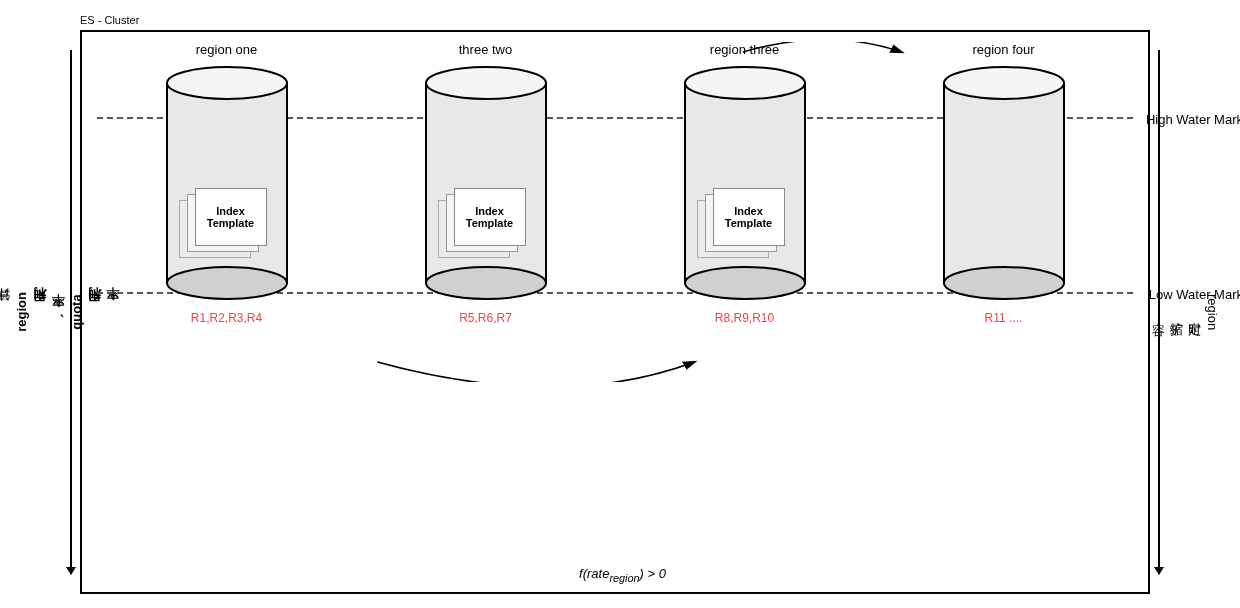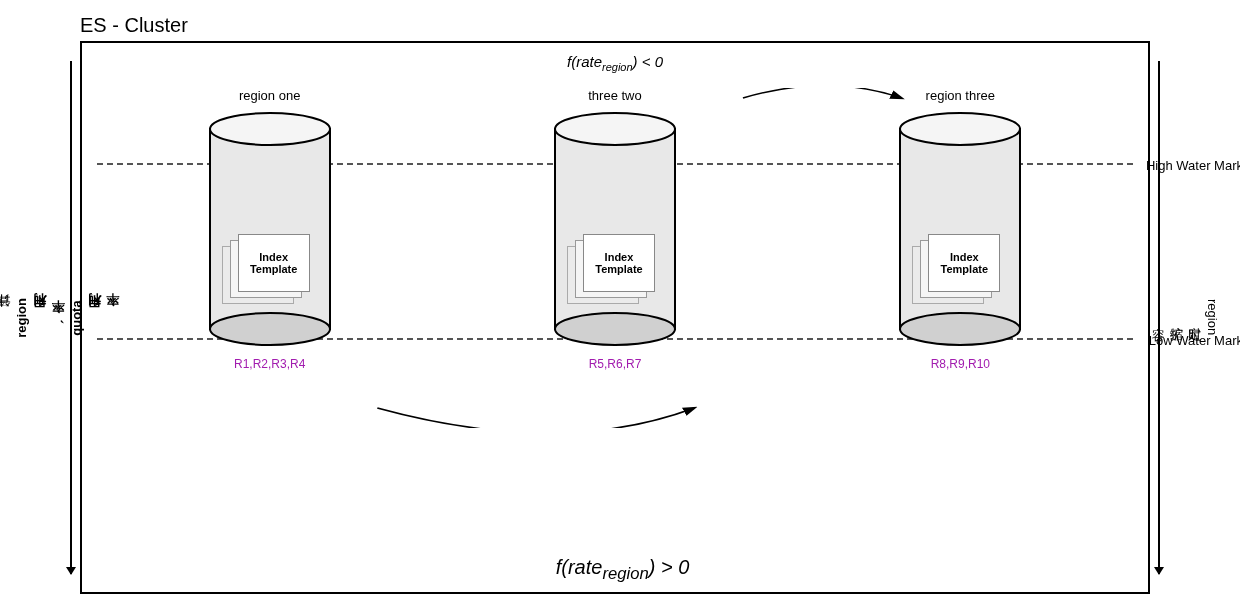--- a/index.html
+++ b/index.html
@@ -16,21 +16,21 @@
 
     .diagram-wrapper {
       width: 1200px;
       height: 580px;
       position: relative;
       display: flex;
       flex-direction: column;
     }
 
     .cluster-label {
-      font-size: 20px;
+      font-size: 11px;
       font-weight: normal;
       margin-left: 60px;
       margin-bottom: 4px;
     }
 
     .main-area {
       display: flex;
       flex: 1;
       position: relative;
     }
@@ -158,28 +158,28 @@
 
     
     .cylinder svg {
       width: 130px;
       display: block;
     }
 
     .cylinder-sublabel {
       font-size: 12px;
       margin-top: 8px;
-      color: #a21caf;
+      color: #ef4444;
       text-align: center;
     }
 
     
     .bottom-formula {
       text-align: center;
-      font-size: 20px;
+      font-size: 13px;
       font-style: italic;
       position: absolute;
       bottom: 8px;
       left: 0;
       right: 0;
       margin-left: 15px;
     }
 
     
     .arrows-overlay {
@@ -244,23 +244,20 @@
 
     <div class="left-arrow-area">
       <div class="left-arrow-line"></div>
       <div class="left-label">
         <span>定时<br>计算<br><span class="bold">region<br>利用<br>率、<br>quota<br>利用<br>率</span></span>
       </div>
     </div>
 
     <div class="cluster-box">
 
-      <div class="formula-top">
-        <em>f</em>(<em>rate</em><sub>region</sub>) &lt; 0
-      </div>
 
       <div class="cylinders-row">
 
         <div class="water-mark-high">
           <span class="water-mark-label">High Water Mark</span>
         </div>
         <div class="water-mark-low">
           <span class="water-mark-label">Low Water Mark</span>
         </div>
 
@@ -312,20 +309,31 @@
             </svg>
             <div style="position:absolute; bottom:40px; left:50%; transform:translateX(-50%); width:100px; height:75px;">
               <div style="position:absolute; left:18px; top:0; width:72px; height:58px; background:#fff; border:1.5px solid #888; display:flex; align-items:center; justify-content:center; font-size:11px; text-align:center; z-index:3;">Index<br>Template</div>
               <div style="position:absolute; left:10px; top:6px; width:72px; height:58px; background:#f5f5f5; border:1.5px solid #999; z-index:2;"></div>
               <div style="position:absolute; left:2px; top:12px; width:72px; height:58px; background:#ebebeb; border:1.5px solid #aaa; z-index:1;"></div>
             </div>
           </div>
           <div class="cylinder-sublabel">R8,R9,R10</div>
         </div>
 
+        <div class="cylinder-group">
+          <div class="cylinder-label">region four</div>
+          <div class="cylinder" style="height:240px; position:relative;">
+            <svg viewBox="0 0 130 240" xmlns="http://www.w3.org/2000/svg" width="130" height="240">
+              <rect x="5" y="20" width="120" height="200" fill="#e8e8e8" stroke="#000" stroke-width="2"></rect>
+              <ellipse cx="65" cy="220" rx="60" ry="16" fill="#d0d0d0" stroke="#000" stroke-width="2"></ellipse>
+              <ellipse cx="65" cy="20" rx="60" ry="16" fill="#f5f5f5" stroke="#000" stroke-width="2"></ellipse>
+            </svg>
+          </div>
+          <div class="cylinder-sublabel">R11 ....</div>
+        </div>
 
         <svg class="arrows-overlay" viewBox="0 0 850 340" xmlns="http://www.w3.org/2000/svg" preserveAspectRatio="none">
 
           <path d="M 530 10 Q 600 -15 660 10" fill="none" stroke="#000" stroke-width="1.5" marker-end="url(#arrowhead-top)"></path>
 
           <path d="M 230 320 Q 380 370 490 320" fill="none" stroke="#000" stroke-width="1.5" marker-end="url(#arrowhead-bottom)"></path>
           <defs>
             <marker id="arrowhead-top" markerWidth="8" markerHeight="8" refX="6" refY="3" orient="auto">
               <path d="M0,0 L0,6 L8,3 z" fill="#000"></path>
             </marker>

